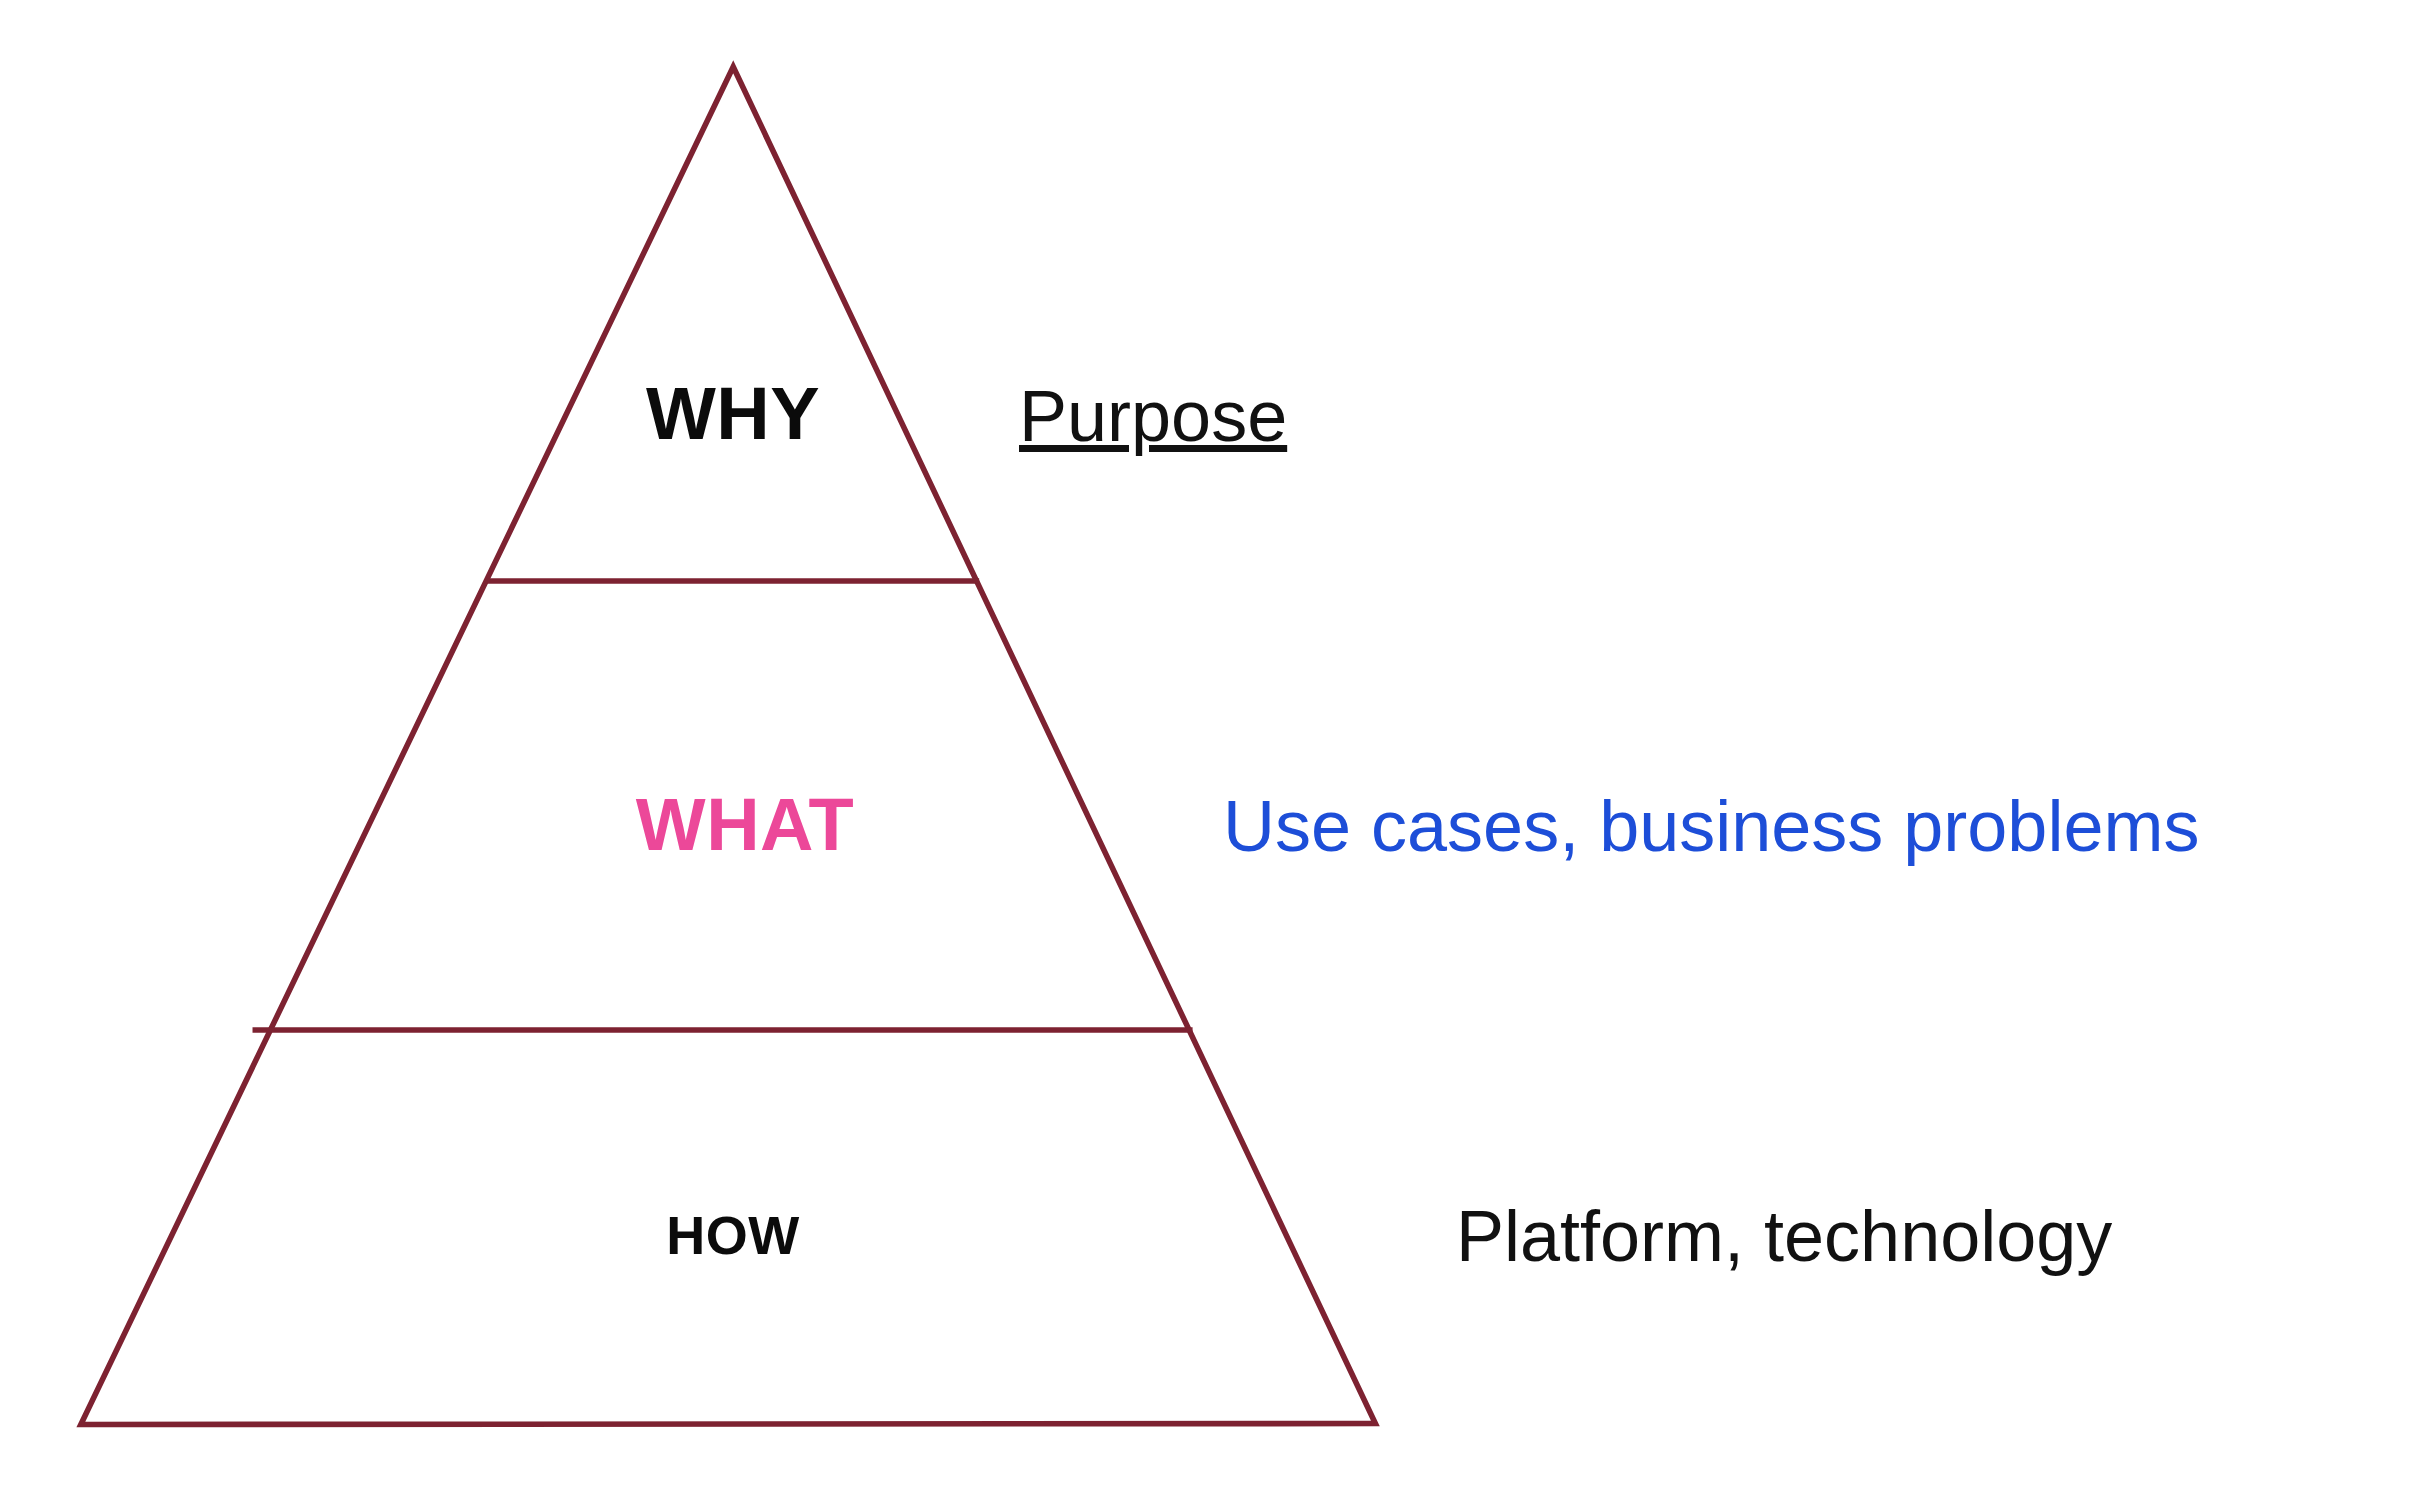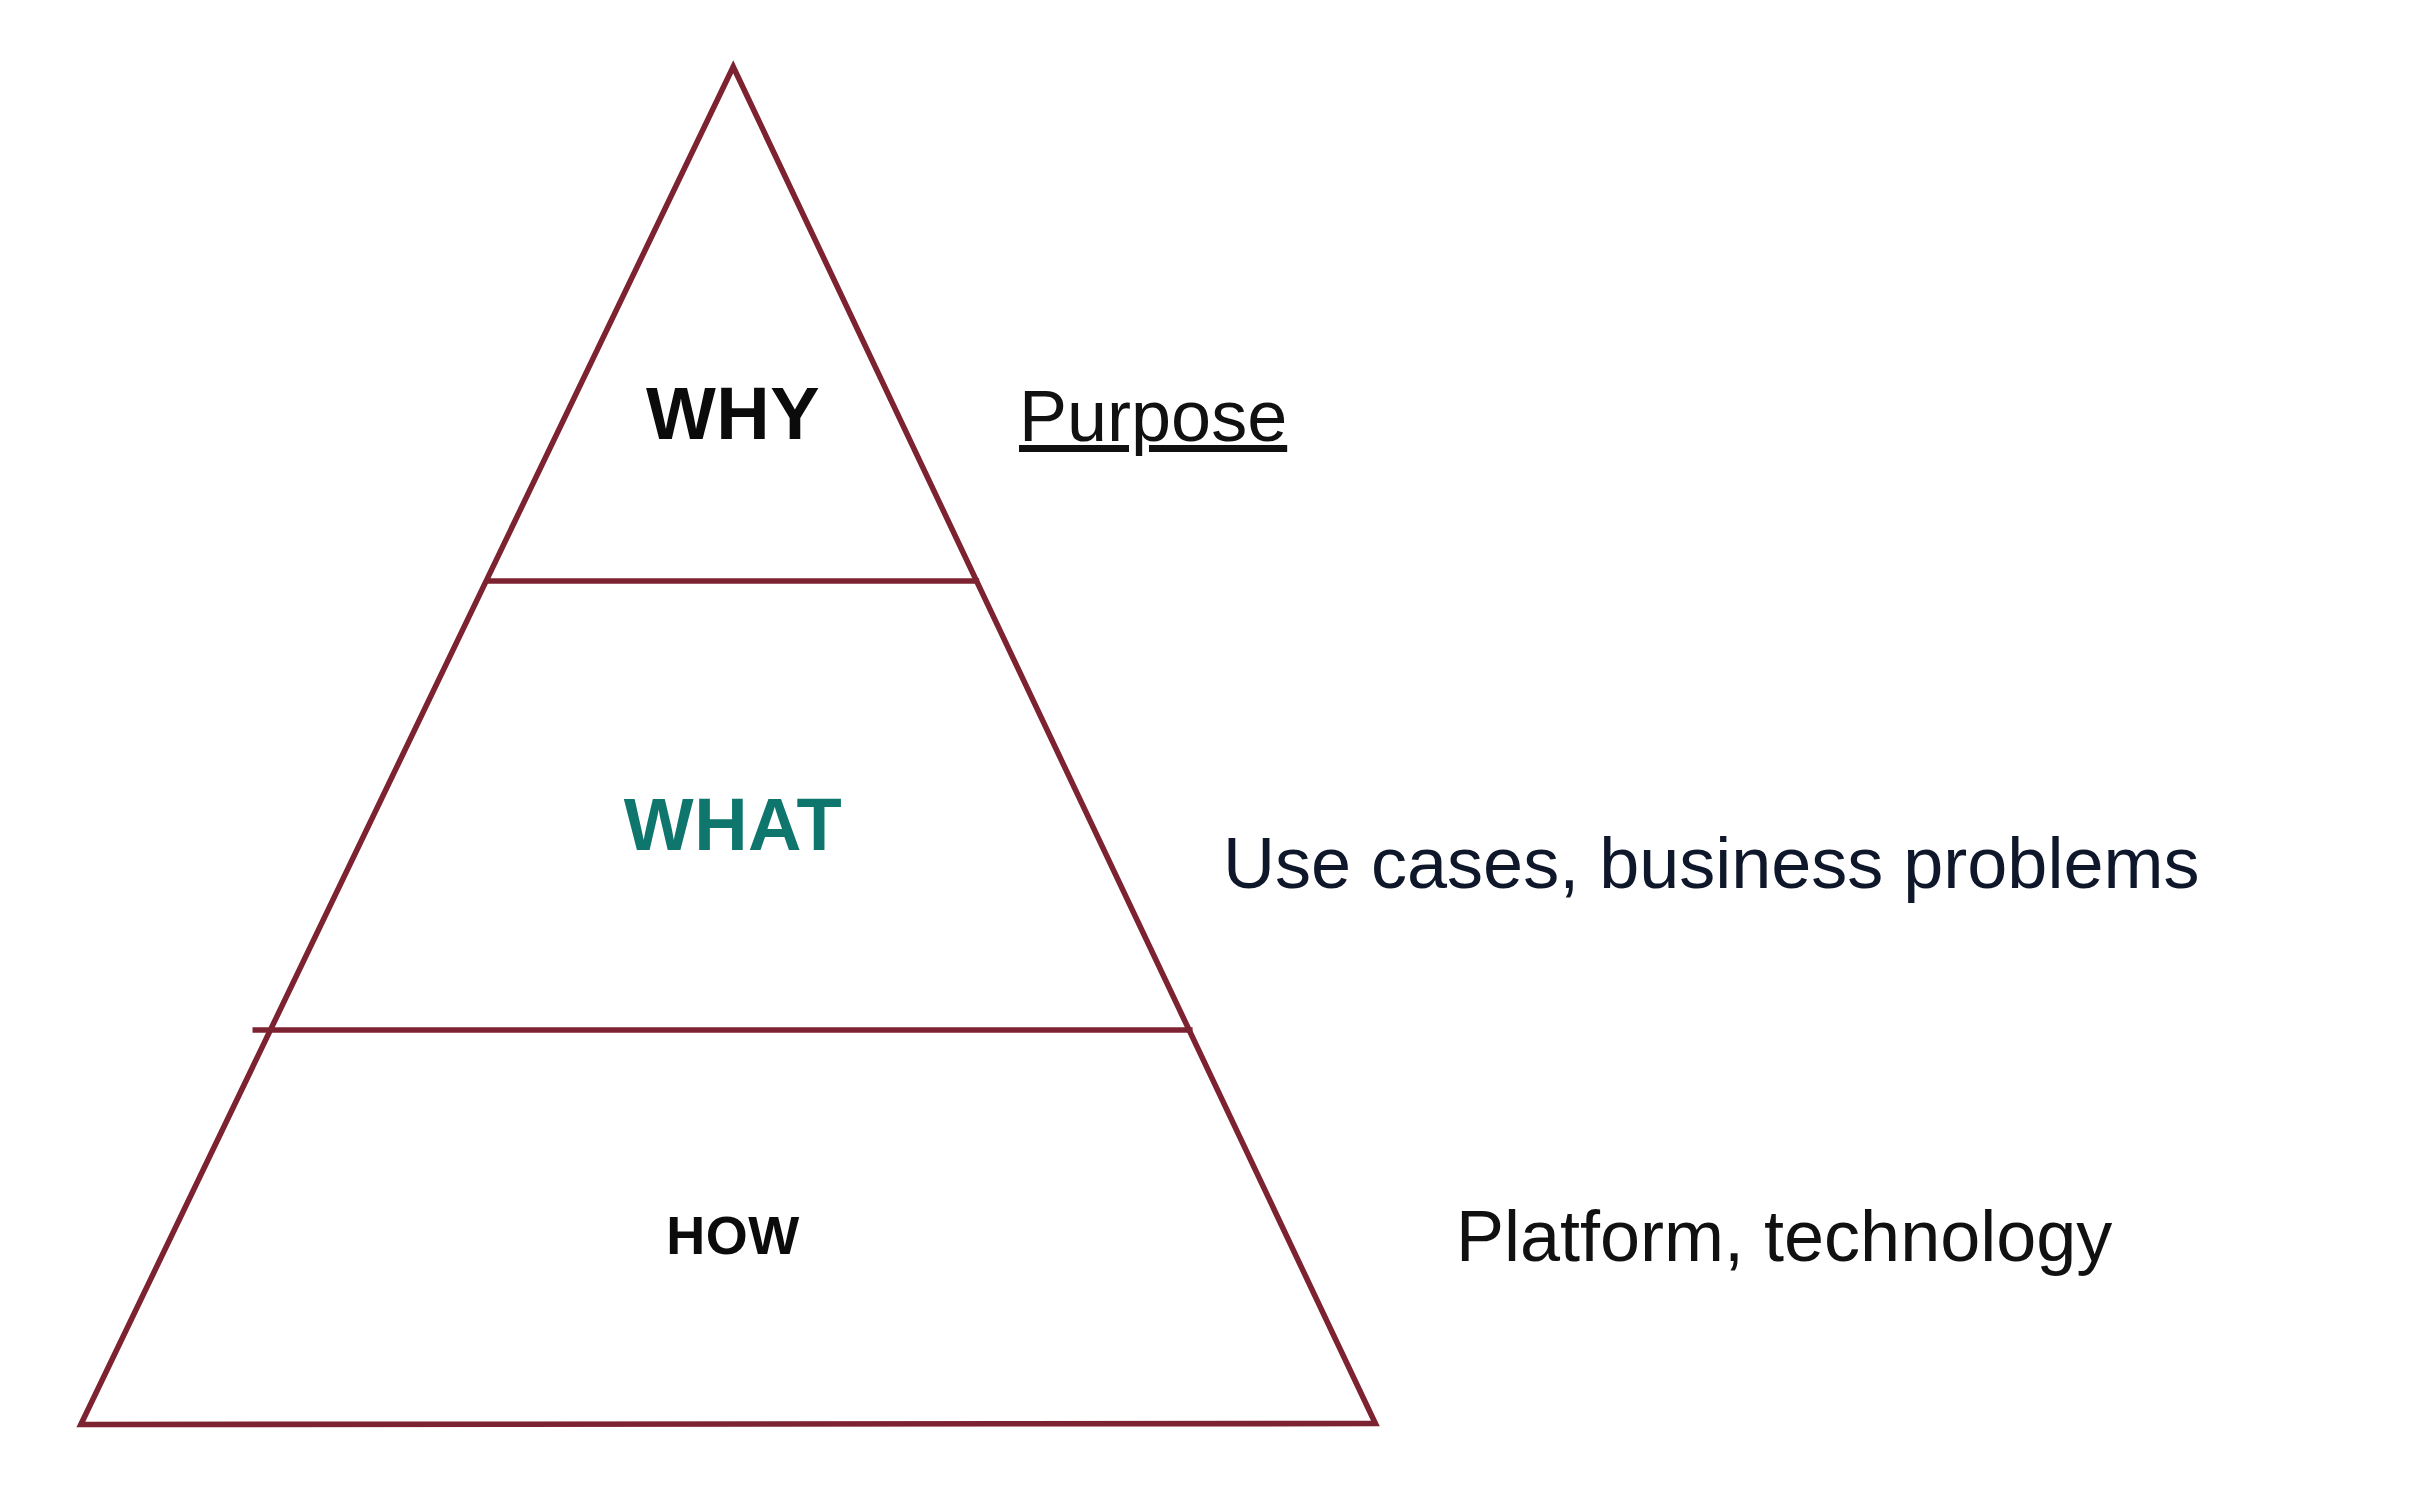--- a/index.html
+++ b/index.html
@@ -81,22 +81,22 @@
 
     <line x1="272" y1="1110" x2="1285" y2="1110" stroke="#7d2231" stroke-width="6" stroke-linecap="butt"></line>
   </svg>
 
   <div class="row" id="row-why">
     <span class="tier-label" style="color: rgb(11, 11, 11);">WHY</span>
     <span class="tier-desc" style="color: rgb(17, 17, 17); text-decoration: underline;">Purpose</span>
   </div>
 
   <div class="row" id="row-what">
-    <span class="tier-label" style="color: #0f766e;">WHAT</span>
-    <span class="tier-desc" style="color: #0f172a; margin-top: 37px;">Use cases, business problems</span>
+    <span class="tier-label" style="color: #ec4899; margin-left: 12px;">WHAT</span>
+    <span class="tier-desc" style="color: #1d4ed8;">Use cases, business problems</span>
   </div>
 
   <div class="row" id="row-how">
     <span class="tier-label" style="color: rgb(11, 11, 11);">HOW</span>
     <span class="tier-desc" style="color: rgb(17, 17, 17);">Platform, technology</span>
   </div>
 
 </div>
 
 

